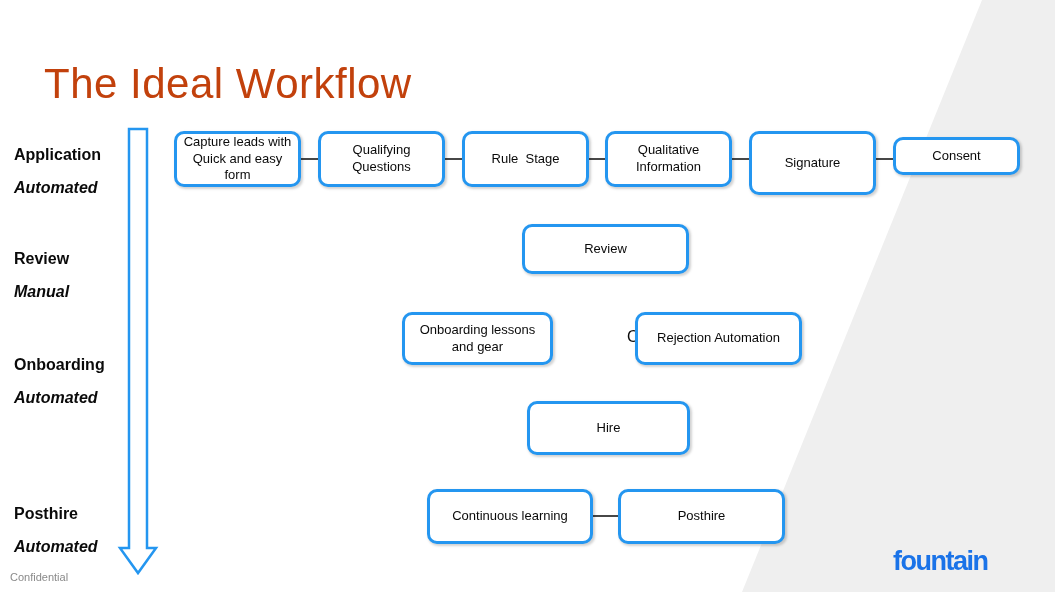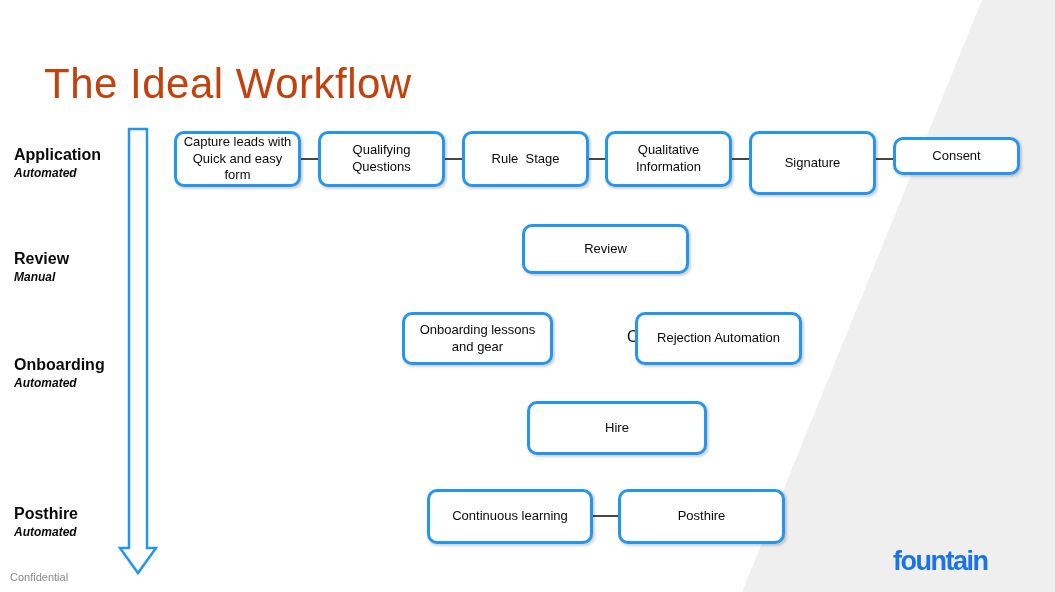--- a/index.html
+++ b/index.html
@@ -15,21 +15,21 @@
     position: absolute; left: 0; top: 0; width: 1055px; height: 592px;
     z-index: 0; pointer-events: none;
   }
   .slide-title {
     position: absolute; left: 44px; top: 60px;
     font-size: 42px; font-weight: 400; letter-spacing: 0.5px;
     color: #c2410c; z-index: 2;
   }
   .stage-label { position: absolute; left: 14px; z-index: 2; }
   .stage-name { font-size: 16px; font-weight: 700; color: #0a0a0a; line-height: 1.1; }
-  .stage-mode { font-size: 12px; font-weight: 700; font-style: italic; color: #0a0a0a; margin-top: 2px; }
+  .stage-mode { font-size: 16px; font-weight: 700; font-style: italic; color: #0a0a0a; margin-top: 15px; }
   .arrow-svg { position: absolute; left: 108px; top: 126px; z-index: 1; }
   .wf-box {
     position: absolute;
     border: 3px solid #2496F0;
     border-radius: 10px;
     background: #ffffff;
     display: flex; align-items: center; justify-content: center;
     text-align: center;
     font-size: 13px; line-height: 1.3; color: #0a0a0a;
     padding: 2px 6px;
@@ -96,20 +96,20 @@
 <div class="connector" style="left:588px; top:158px; width:18px;"></div>
 <div class="connector" style="left:731px; top:158px; width:19px;"></div>
 <div class="connector" style="left:875px; top:158px; width:19px;"></div>
 
 <div class="wf-box" style="left:522px; top:224px; width:167px; height:50px;">Review</div>
 
 <div class="wf-box" style="left:402px; top:312px; width:151px; height:53px;">Onboarding lessons and gear</div>
 <div class="or-label">OR</div>
 <div class="wf-box" style="left:635px; top:312px; width:167px; height:53px;">Rejection Automation</div>
 
-<div class="wf-box" style="left:527px; top:401px; width:180px; height:54px;">Hire</div>
+<div class="wf-box" style="left:527px; top:401px; width:163px; height:54px;">Hire</div>
 
 <div class="wf-box" style="left:427px; top:489px; width:166px; height:55px;">Continuous learning</div>
 <div class="connector" style="left:592px; top:515px; width:26px;"></div>
 <div class="wf-box" style="left:618px; top:489px; width:167px; height:55px;">Posthire</div>
 
 <div class="confidential">Confidential</div>
 <div class="brand-logo">fountain</div>
 
 </body></html>

